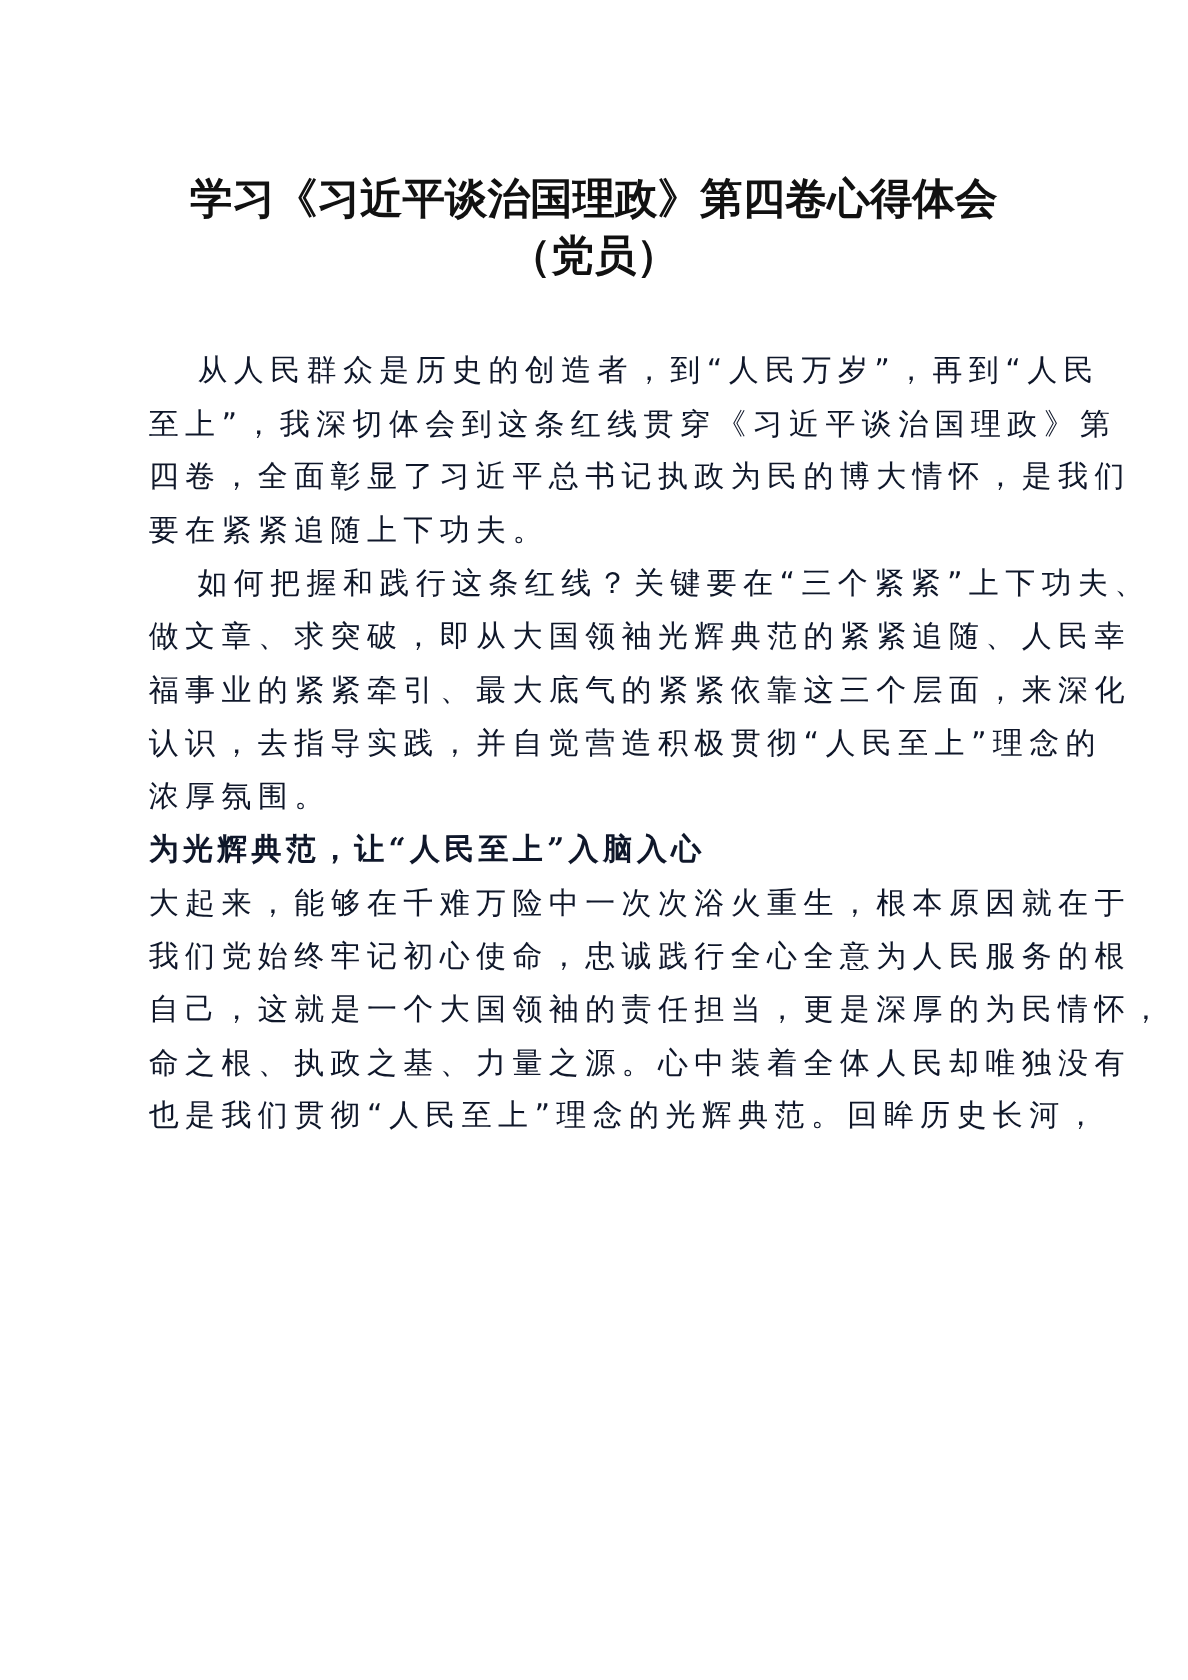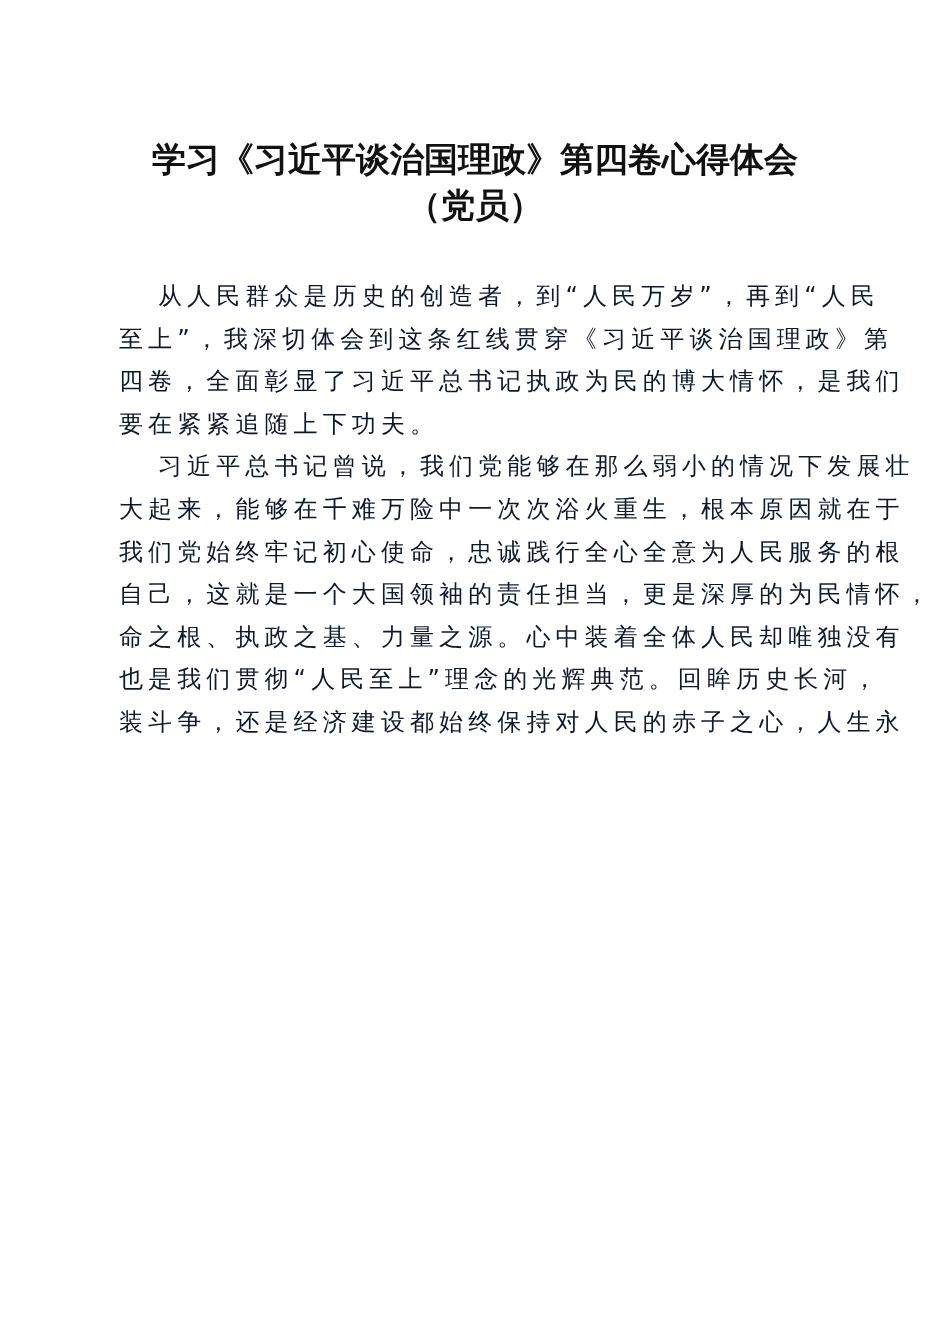--- a/index.html
+++ b/index.html
@@ -76,28 +76,34 @@
 
   <div class="body-text">
 
     <div>
       <span class="line indent">从人民群众是历史的创造者，到“人民万岁”，再到“人民</span>
       <span class="line">至上”，我深切体会到这条红线贯穿《习近平谈治国理政》第</span>
       <span class="line">四卷，全面彰显了习近平总书记执政为民的博大情怀，是我们</span>
       <span class="line">要在紧紧追随上下功夫。</span>
     </div>
 
-
     <div>
+      <span class="line indent">如何把握和践行这条红线？关键要在“三个紧紧”上下功夫、</span>
+      <span class="line">做文章、求突破，即从大国领袖光辉典范的紧紧追随、人民幸</span>
+      <span class="line">福事业的紧紧牵引、最大底气的紧紧依靠这三个层面，来深化</span>
+      <span class="line">认识，去指导实践，并自觉营造积极贯彻“人民至上”理念的</span>
+      <span class="line">浓厚氛围。</span>
     </div>
 
     <div>
-      <span class="line indent">习近平总书记曾说，我们党能够在那么弱小的情况下发展壮</span>
+      <span class="line bold">为光辉典范，让“人民至上”入脑入心</span>
+    </div>
+
+    <div>
       <span class="line">大起来，能够在千难万险中一次次浴火重生，根本原因就在于</span>
       <span class="line">我们党始终牢记初心使命，忠诚践行全心全意为人民服务的根</span>
       <span class="line">自己，这就是一个大国领袖的责任担当，更是深厚的为民情怀，</span>
       <span class="line">命之根、执政之基、力量之源。心中装着全体人民却唯独没有</span>
       <span class="line">也是我们贯彻“人民至上”理念的光辉典范。回眸历史长河，</span>
-      <span class="line">装斗争，还是经济建设都始终保持对人民的赤子之心，人生永</span>
     </div>
 
   </div>
 </div>
 
 </body></html>

